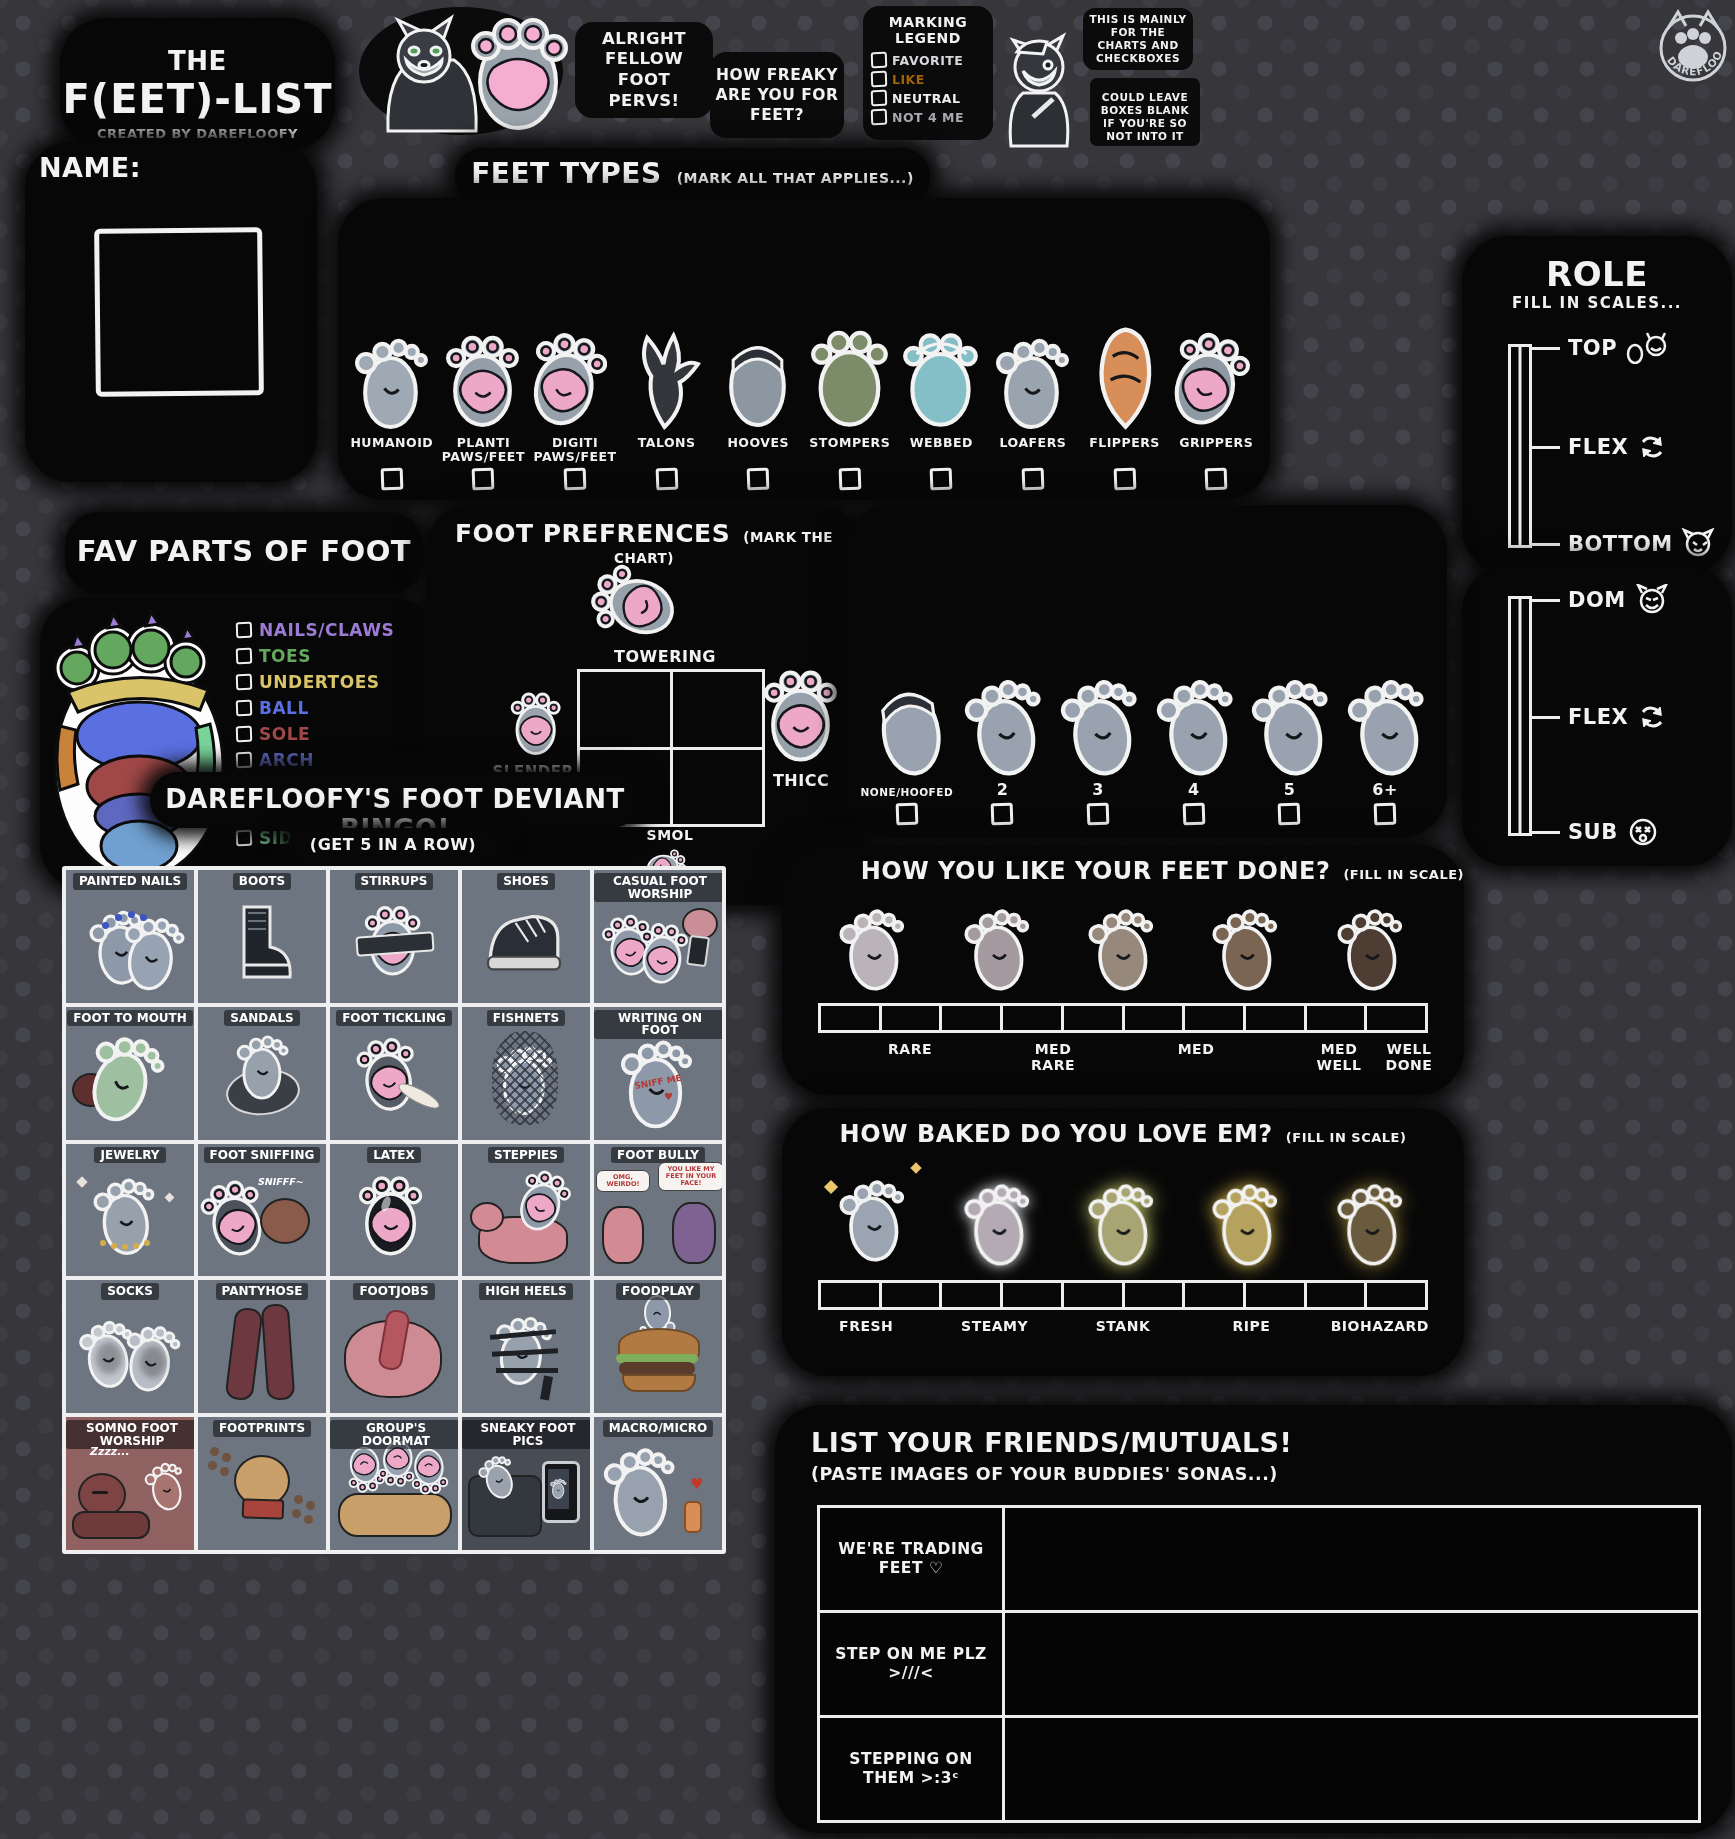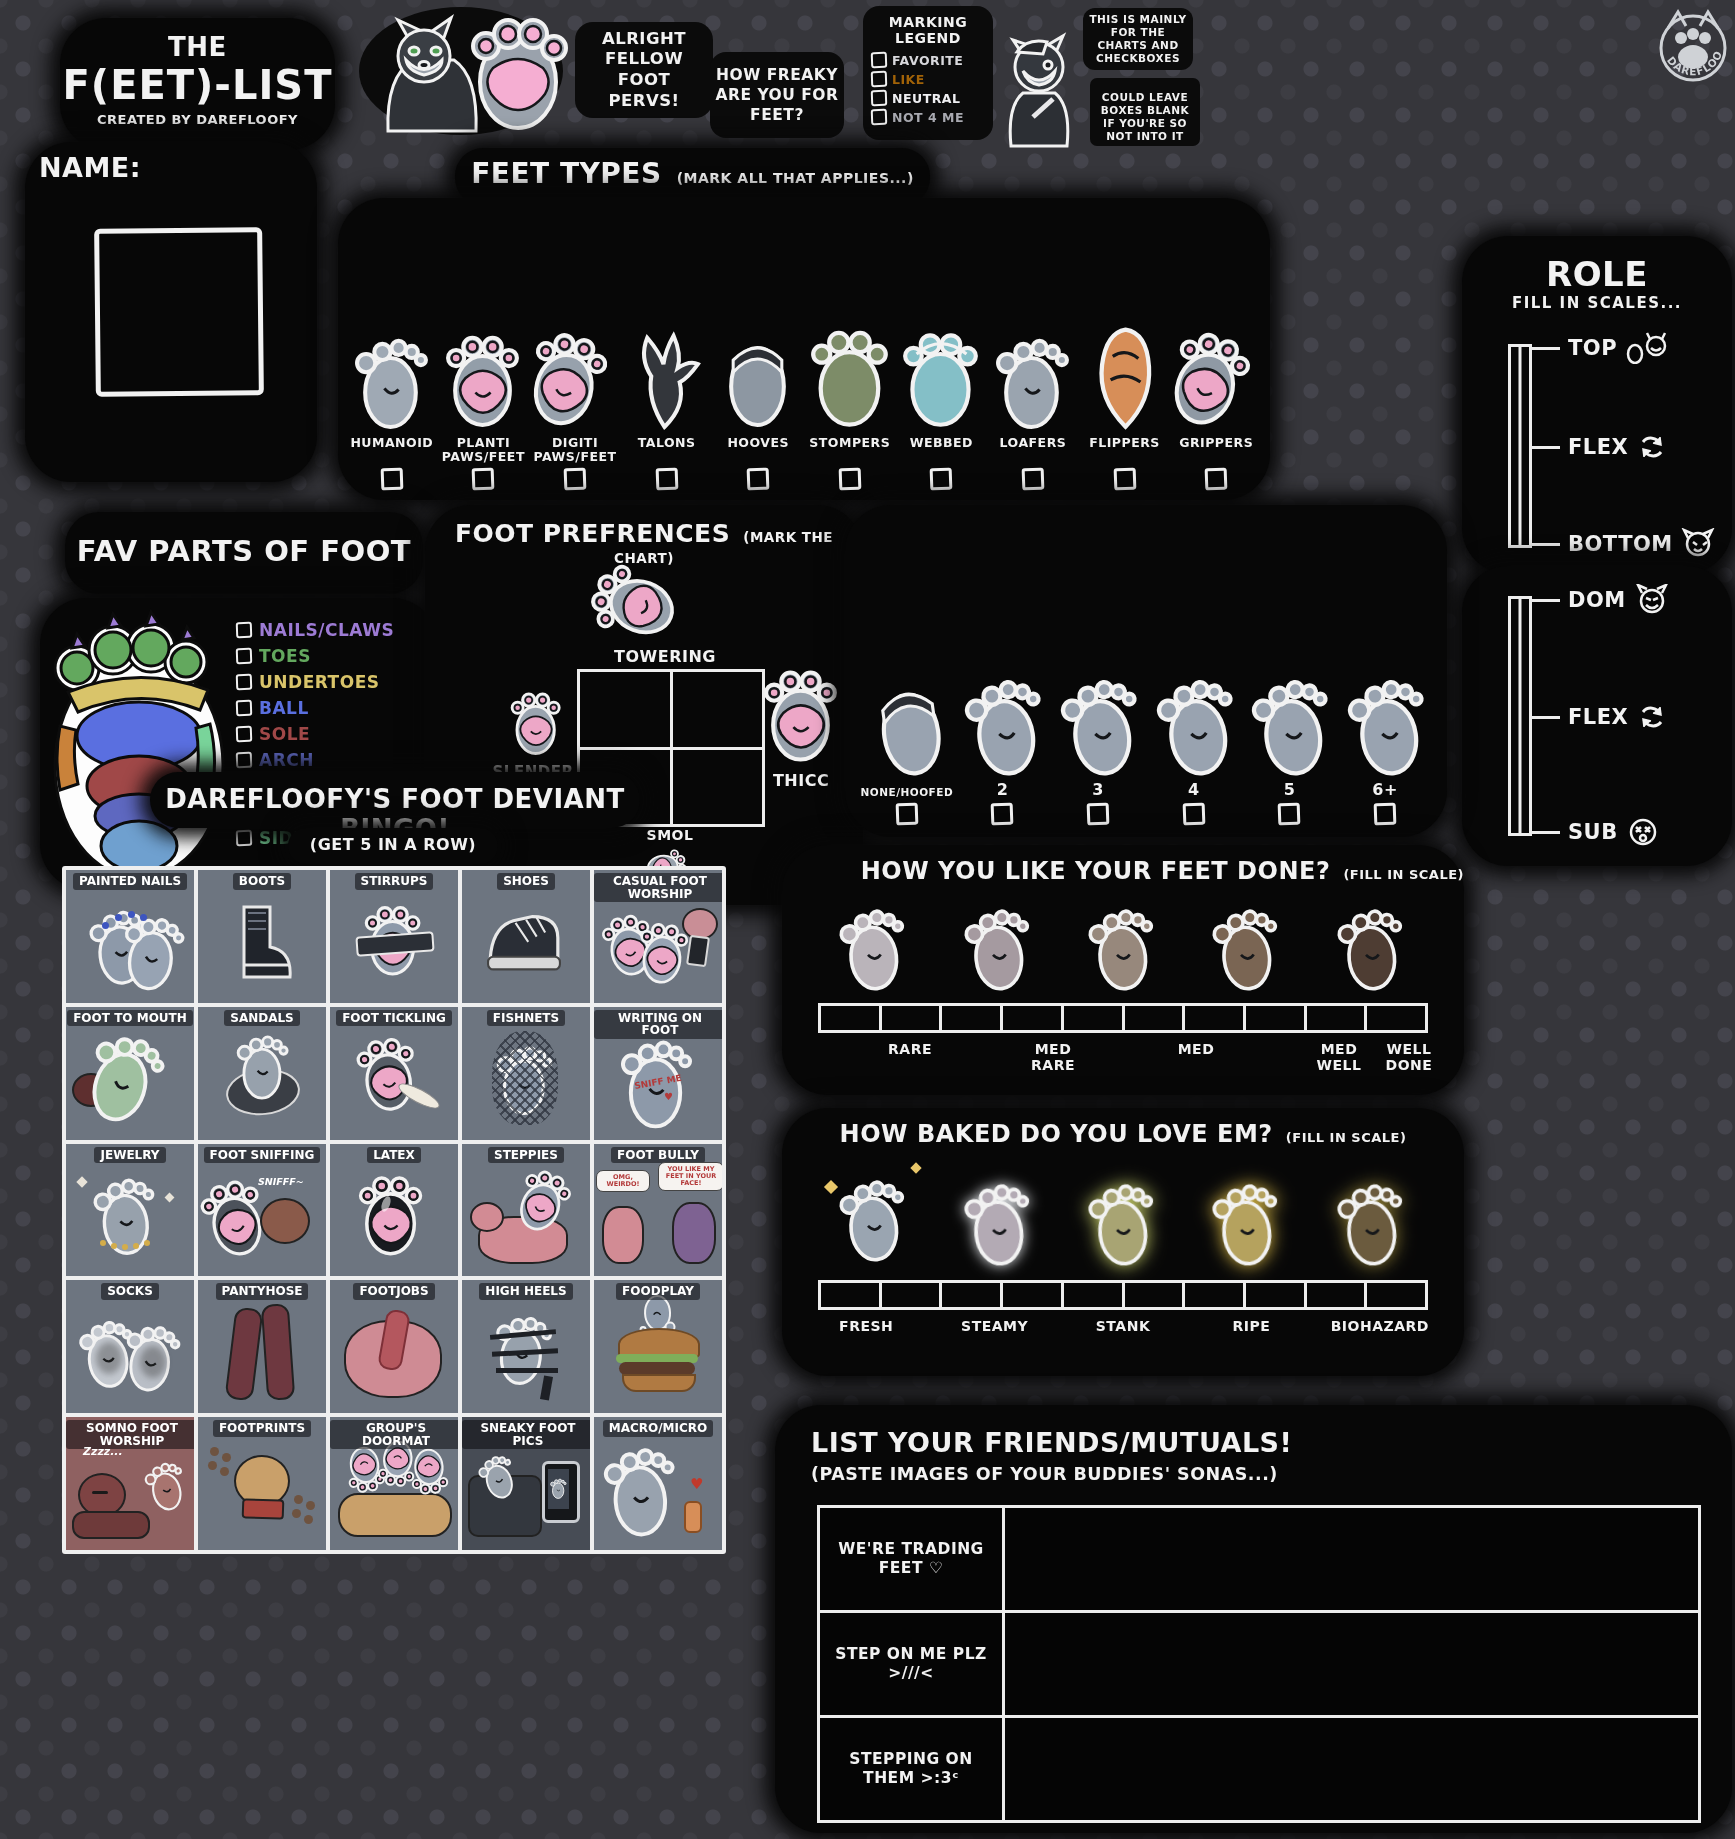--- a/index.html
+++ b/index.html
@@ -103,21 +103,21 @@
         <path d="M13 42 Q37 16 61 42 L61 30 Q37 6 13 30 z" fill="#2c2f35" stroke="#f2f2f2" stroke-width="3"></path>
       </g>
       <g id="f-flip" stroke="#f2f2f2" stroke-width="4" fill="currentColor">
         <path d="M38 96 Q12 70 16 38 Q20 8 38 5 Q58 8 60 40 Q62 72 38 96 z"></path>
         <path d="M26 30 Q38 22 50 32 M24 52 Q38 44 52 54" fill="none" stroke="#15171a" stroke-width="3"></path>
       </g>
     </defs>
   </svg>
 
   <div class="blob" style="left:60px;top:18px;width:275px;height:132px;">
-    <div class="hw ctr" style="margin-top:14px;font-size:26px;">THE</div>
+    <div class="hw ctr" style="margin-top:28px;font-size:26px;">THE</div>
     <div class="hw ctr" style="font-size:40px;letter-spacing:1px;">F(EET)-LIST</div>
     <div class="hw ctr" style="font-size:13px;margin-top:4px;">CREATED BY DAREFLOOFY</div>
   </div>
 
   <svg class="abs" style="left:358px;top:4px;" width="215" height="134" viewBox="0 0 215 134">
     <ellipse cx="103" cy="67" rx="102" ry="64" fill="#0b0b0b"></ellipse>
     <g stroke="#f2f2f2" stroke-width="3">
       <path d="M30 127 Q28 72 55 56 L96 56 Q120 72 118 127 z" fill="#2f3237"></path>
       <path d="M40 16 L53 39 L70 30 z" fill="#3a3e44"></path>
       <path d="M93 14 L84 39 L70 30 z" fill="#3a3e44"></path>
@@ -805,21 +805,21 @@
 
     <div class="cell" style="background:#8f6161;">
       <div class="clabel">SOMNO FOOT WORSHIP</div>
       <div class="cart">
           <div class="crc" style="left:12px;top:56px;width:44px;height:40px;background:#7e4343;border:2px solid #222;"></div>
       <div class="crect" style="left:26px;top:74px;width:16px;height:3px;background:#1a1a1a;border-radius:2px;"></div>
       <div class="crect" style="left:6px;top:94px;width:74px;height:24px;background:#6e3a3a;border:2px solid #222;border-radius:12px;"></div>
       <svg class="cfoot" style="left:80px;top:40px;transform:rotate(-14deg);" width="40" height="56" viewBox="0 0 75 100" color="#a8746f">
             <use href="#f-human"></use>
           </svg>
-      <span class="ann" style="left:17px;top:28px;font-size:11px;font-style:italic;">Zzzz...</span>
+      <span class="ann" style="left:24px;top:28px;font-size:11px;font-style:italic;">Zzzz...</span>
         </div>
     </div>
     <div class="cell">
       <div class="clabel">FOOTPRINTS</div>
       <div class="cart">
           <div class="crc" style="left:36px;top:38px;width:52px;height:48px;background:#c9a06a;border:2px solid #222;"></div>
       <div class="crect" style="left:44px;top:82px;width:38px;height:16px;background:#a8443c;border:2px solid #222;border-radius:4px;transform:rotate(2deg);"></div>
       <div class="crect" style="left:12px;top:30px;width:9px;height:9px;border-radius:50%;background:#6e5340;box-shadow:12px 6px 0 #6e5340,-2px 14px 0 #6e5340,10px 20px 0 #6e5340;"></div>
       <div class="crect" style="left:96px;top:78px;width:9px;height:9px;border-radius:50%;background:#6e5340;box-shadow:12px 6px 0 #6e5340,-2px 14px 0 #6e5340,10px 20px 0 #6e5340;"></div>
         </div>

